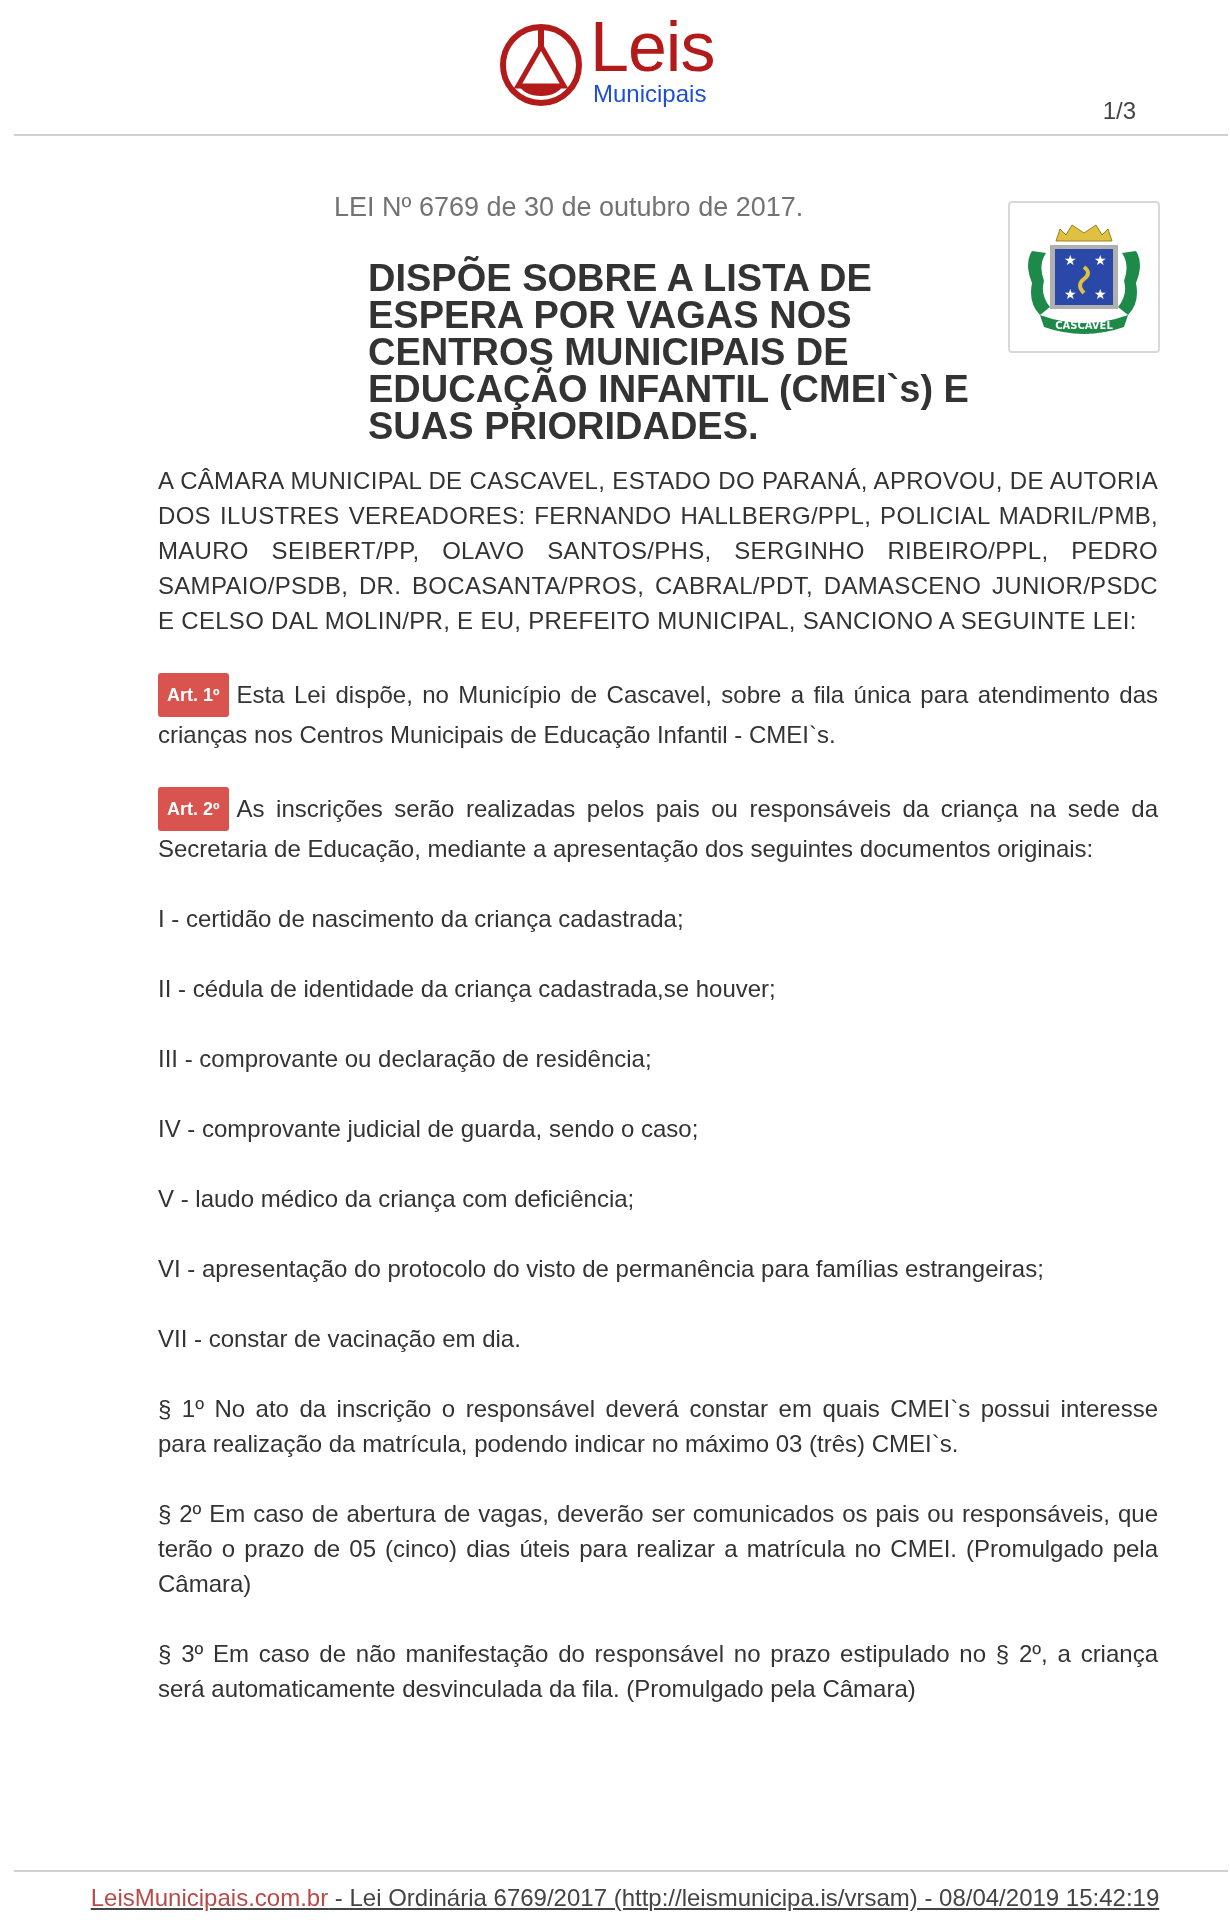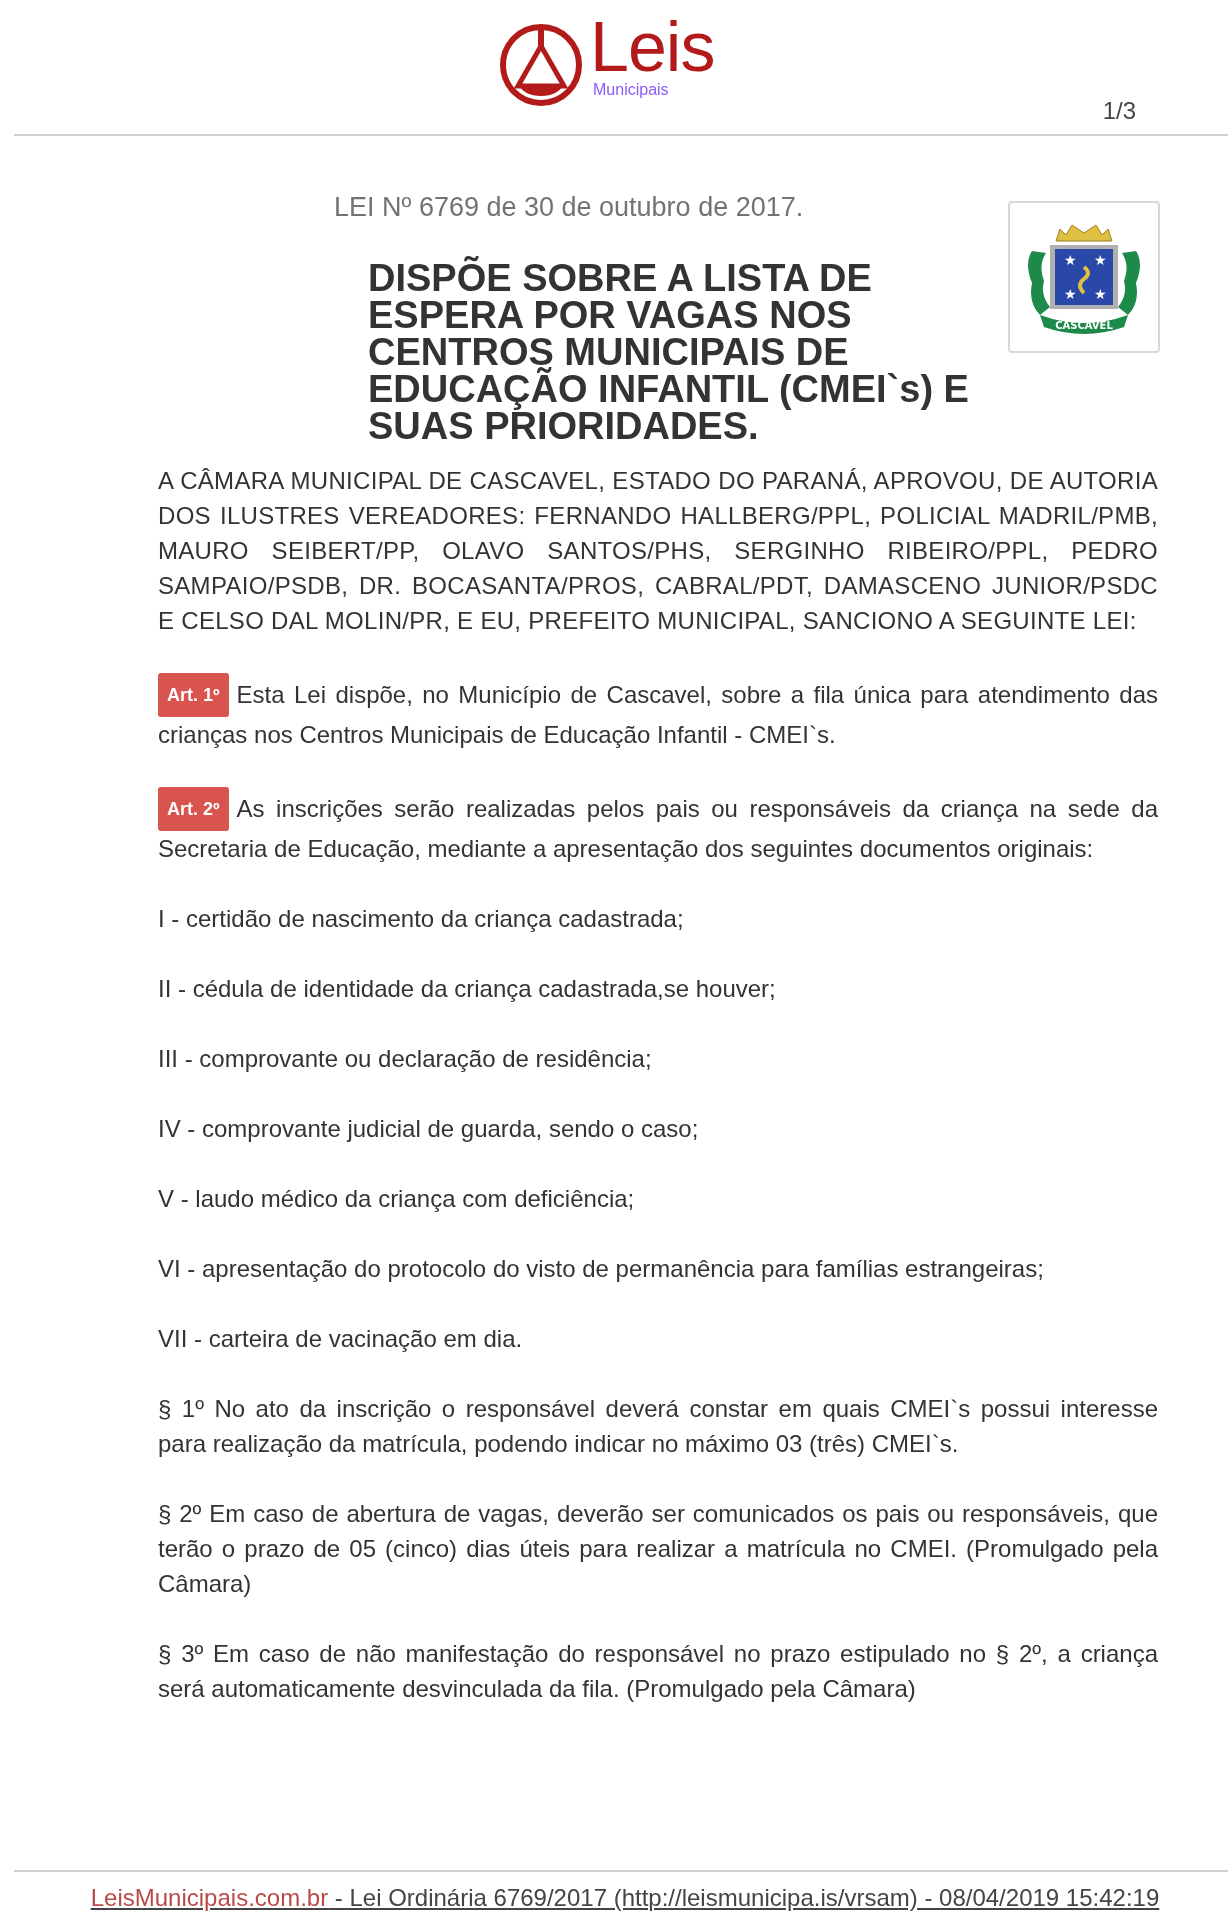--- a/index.html
+++ b/index.html
@@ -2,21 +2,21 @@
 <html><head>
   <meta charset="utf-8">
   <style>
     html, body { margin: 0; padding: 0; background: #ffffff; }
     body { width: 1230px; height: 1920px; position: relative; overflow: hidden;
       font-family: "Liberation Sans", sans-serif; color: #333333; }
     .header { position: absolute; left: 0; top: 0; width: 1108px; height: 134px; padding-left: 40px; }
     .logo { position: absolute; left: 498px; top: 18px; width: 220px; height: 90px; }
     .logo svg { position: absolute; left: 0; top: 4px; }
     .logo-word { position: absolute; left: 92px; top: -6px; font-size: 70px; color: #b31b1b; letter-spacing: -1px; line-height: 1; }
-    .logo-sub { position: absolute; left: 95px; top: 64px; font-size: 16px; color: #8b5cf6; line-height: 1; }
+    .logo-sub { position: absolute; left: 95px; top: 64px; font-size: 24px; color: #1d4ed8; line-height: 1; }
     .page-num { position: absolute; right: 12px; top: 57px; font-size: 24px; color: #444; margin-top: 40px; }
     .hr-top { position: absolute; left: 14px; top: 134px; width: 1214px; height: 2px; background: #d0d0d0; }
 
     .law-head { position: absolute; left: 334px; top: 192px; font-size: 27px; color: #737373; }
     .law-title { position: absolute; left: 368px; top: 260px; width: 620px; font-size: 38px; font-weight: bold; line-height: 37px; color: #333; }
     .crest { position: absolute; left: 1008px; top: 201px; width: 148px; height: 148px; border: 2px solid #d8d8d8; border-radius: 4px; background: #fff; }
     .content { position: absolute; left: 158px; top: 463px; width: 1000px; font-size: 24px; line-height: 35px; color: #333; }
     .para { margin: 0 0 35px 0; text-align: justify; }
     .preamble { letter-spacing: 0.3px; }
     .art-badge { display: inline-block; background: #d9534f; color: #fff; font-weight: bold; font-size: 18px;
@@ -69,21 +69,21 @@
   <p class="para"><span class="art-badge">Art. 1º</span><span>Esta Lei dispõe, no Município de Cascavel, sobre a fila única para atendimento das crianças nos Centros Municipais de Educação Infantil - CMEI`s.</span></p>
 
   <p class="para"><span class="art-badge">Art. 2º</span><span>As inscrições serão realizadas pelos pais ou responsáveis da criança na sede da Secretaria de Educação, mediante a apresentação dos seguintes documentos originais:</span></p>
 
   <p class="para">I - certidão de nascimento da criança cadastrada;</p>
   <p class="para">II - cédula de identidade da criança cadastrada,se houver;</p>
   <p class="para">III - comprovante ou declaração de residência;</p>
   <p class="para">IV - comprovante judicial de guarda, sendo o caso;</p>
   <p class="para">V - laudo médico da criança com deficiência;</p>
   <p class="para">VI - apresentação do protocolo do visto de permanência para famílias estrangeiras;</p>
-  <p class="para">VII - carteira de vacinação em dia.</p>
+  <p class="para">VII - constar de vacinação em dia.</p>
 
   <p class="para">§ 1º No ato da inscrição o responsável deverá constar em quais CMEI`s possui interesse para realização da matrícula, podendo indicar no máximo 03 (três) CMEI`s.</p>
   <p class="para">§ 2º Em caso de abertura de vagas, deverão ser comunicados os pais ou responsáveis, que terão o prazo de 05 (cinco) dias úteis para realizar a matrícula no CMEI. (Promulgado pela Câmara)</p>
   <p class="para">§ 3º Em caso de não manifestação do responsável no prazo estipulado no § 2º, a criança será automaticamente desvinculada da fila. (Promulgado pela Câmara)</p>
 
 </div>
 
 <div class="hr-bottom"></div>
 <div class="footer">
   <span class="site">LeisMunicipais.com.br</span><span> - Lei Ordinária 6769/2017 (http://leismunicipa.is/vrsam) - 08/04/2019 15:42:19</span>

